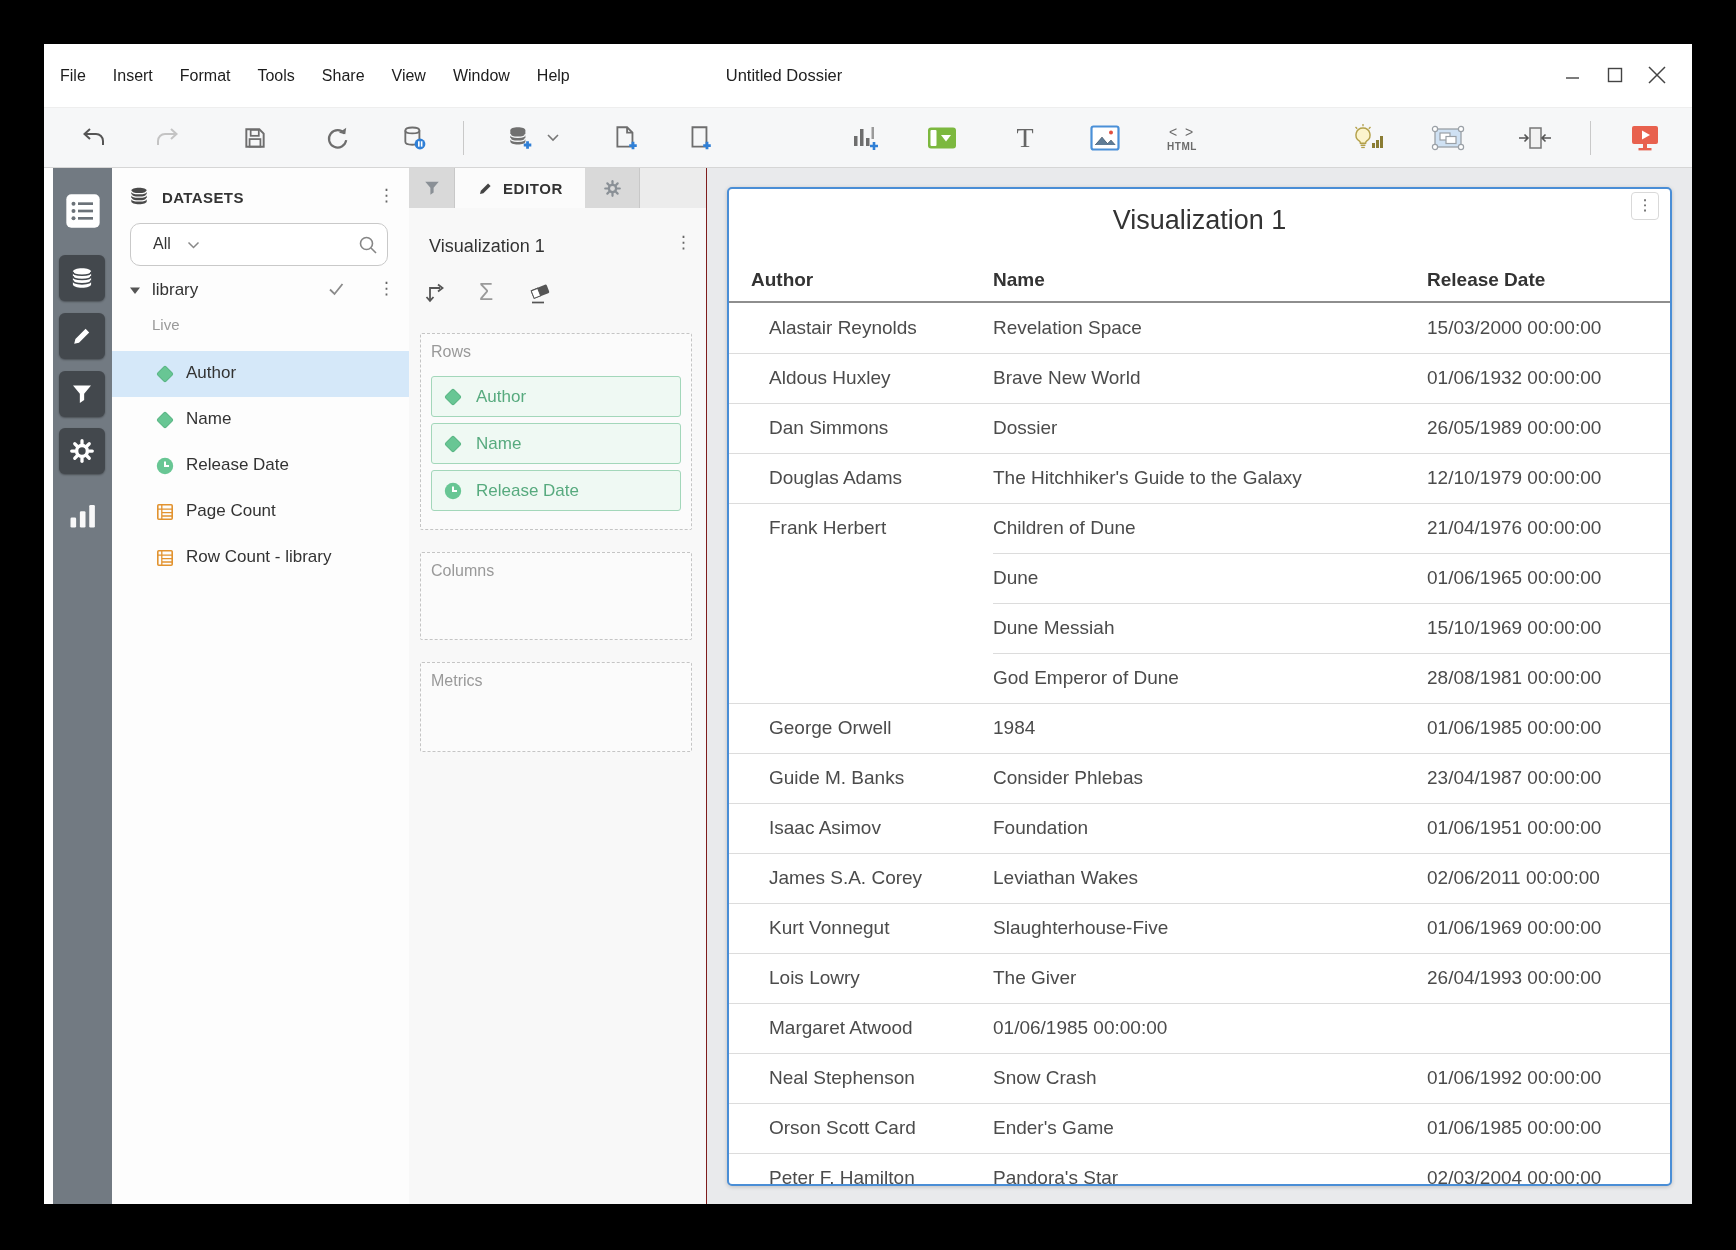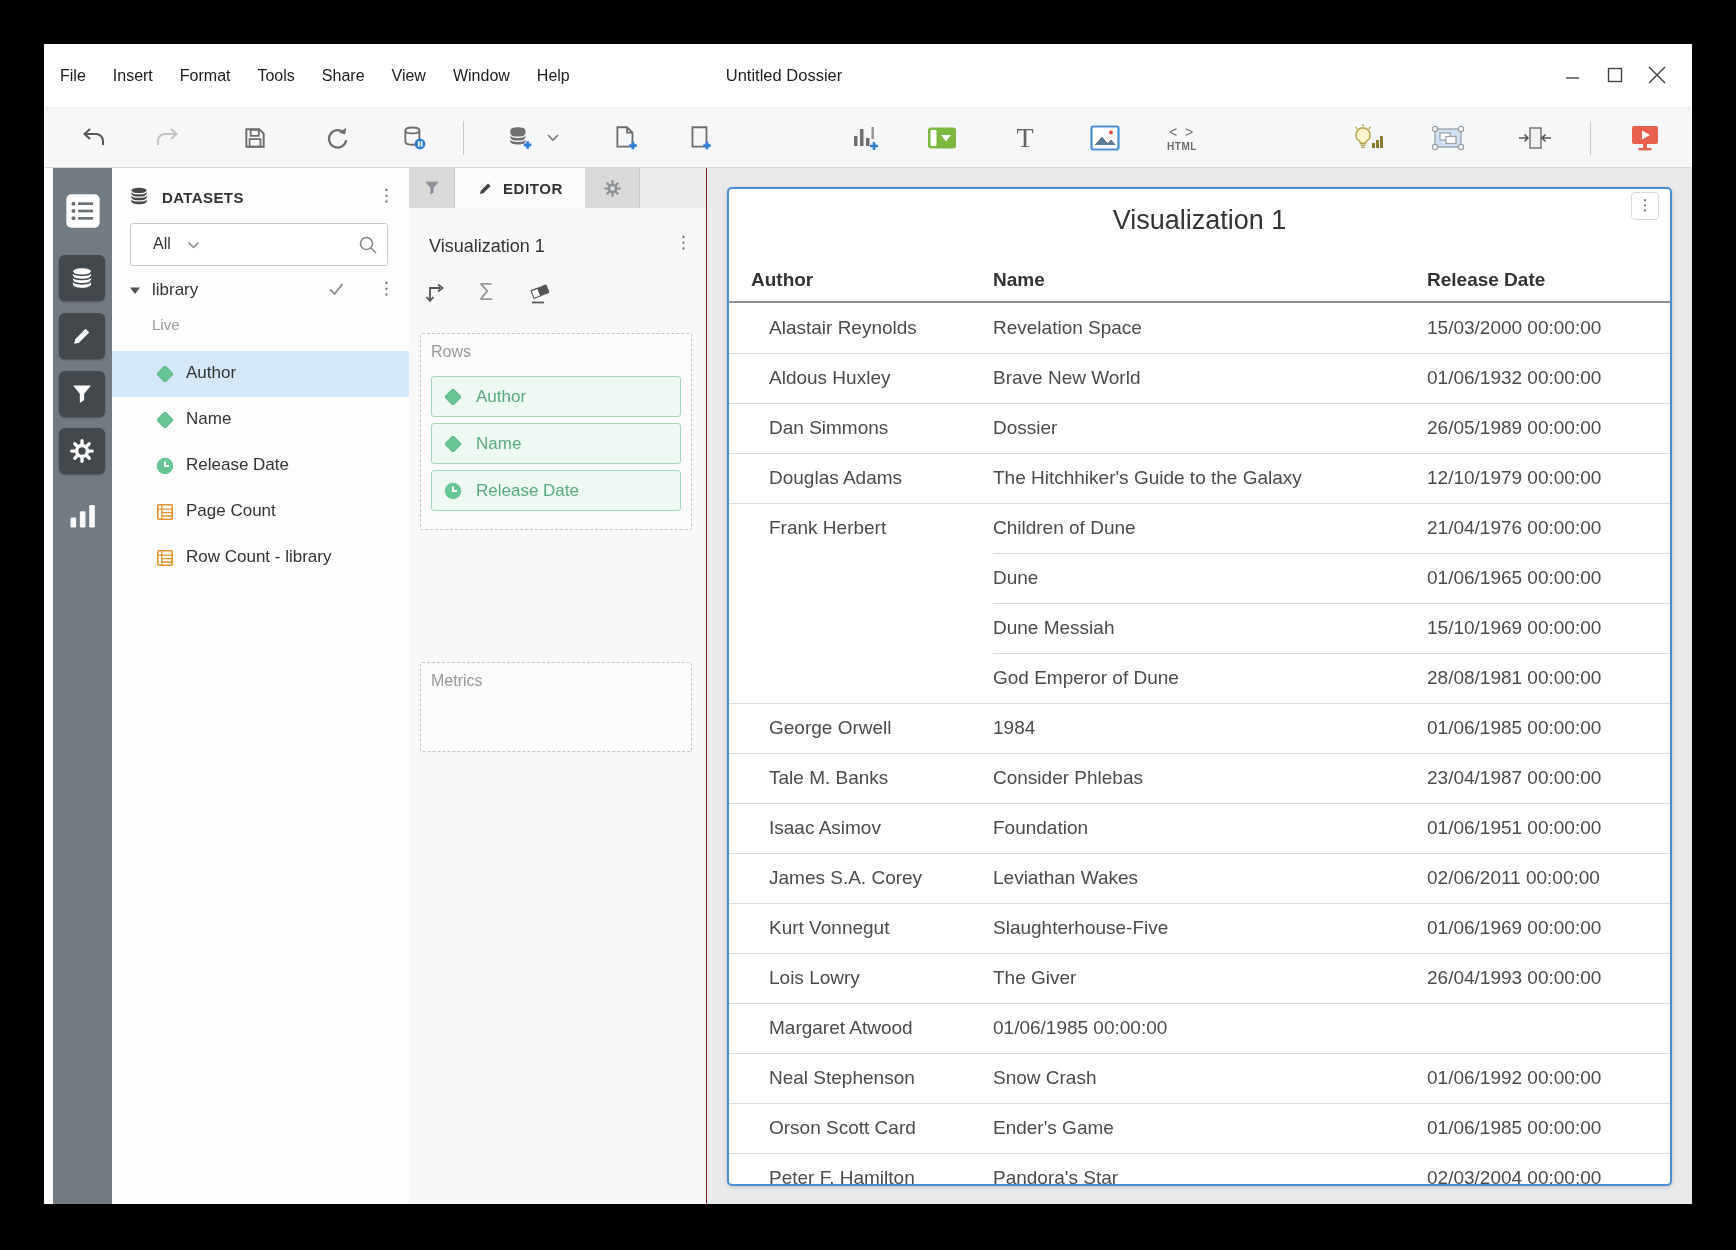--- a/index.html
+++ b/index.html
@@ -38,21 +38,21 @@
   .sb-box{position:absolute;left:6px;width:46px;height:46px;background:#43484d;border-radius:6px;
           display:flex;align-items:center;justify-content:center;box-shadow:0 1px 2px rgba(0,0,0,.35)}
   .sb-plain{position:absolute;display:flex;align-items:center;justify-content:center}
 
   
   .ds-panel{position:absolute;left:68px;top:0;width:356px;height:100%;background:#fdfdfd;
             border-right:6px solid #0369a1;box-sizing:border-box}
   .ds-title{position:absolute;left:50px;top:21px;font-size:15px;font-weight:bold;color:#333;letter-spacing:.4px}
   .kebab{color:#666;font-size:17px;line-height:1;cursor:default}
   .search{position:absolute;left:18px;top:55px;width:258px;height:43px;border:1px solid #c9c9c9;
-          border-radius:3px;background:#fff;box-sizing:border-box}
+          border-radius:10px;background:#fff;box-sizing:border-box}
   .search .val{position:absolute;left:22px;top:11px;font-size:16px;color:#333}
   .lib-label{position:absolute;left:40px;top:112px;font-size:17px;color:#333}
   .live-label{position:absolute;left:40px;top:148px;font-size:15px;color:#9a9a9a}
   .ds-items{position:absolute;left:0;top:183px;right:0}
   .ds-item{position:relative;height:46px}
   .ds-item.sel{background:#d5e8f9}
   .ds-item .ic{position:absolute;left:43px;top:13px}
   .ds-item .lb{position:absolute;left:74px;top:12px;font-size:17px;color:#333;white-space:nowrap}
 
   
@@ -469,20 +469,23 @@
               <span>
                 <svg width="20" height="20" viewBox="0 0 20 20">
                   <circle cx="10" cy="10" r="8.2" fill="#68c694"></circle>
                   <path d="M10 5.4 V10 H14" fill="none" stroke="#fff" stroke-width="2"></path>
                 </svg>
               </span>
               <span>Release Date</span>
             </div>
           </div>
       </div>
+      <div class="zone" style="top:384px;height:88px">
+        <div class="zlabel">Columns</div>
+      </div>
       <div class="zone" style="top:494px;height:90px">
         <div class="zlabel">Metrics</div>
       </div>
     </div>
 
     <div class="canvas">
       <div class="viz">
         <div class="viz-kebab">⋮</div>
         <div class="viz-title">Visualization 1</div>
         <div class="vh" style="left:22px">Author</div>
@@ -547,21 +550,21 @@
             </div>
             <div class="trow">
               <div class="rb"></div>
               <div class="ca">George Orwell</div>
               <div class="cn">1984</div>
               <div class="cd">01/06/1985 00:00:00</div>
               <div></div>
             </div>
             <div class="trow">
               <div class="rb"></div>
-              <div class="ca">Tale M. Banks</div>
+              <div class="ca">Guide M. Banks</div>
               <div class="cn">Consider Phlebas</div>
               <div class="cd">23/04/1987 00:00:00</div>
               <div></div>
             </div>
             <div class="trow">
               <div class="rb"></div>
               <div class="ca">Isaac Asimov</div>
               <div class="cn">Foundation</div>
               <div class="cd">01/06/1951 00:00:00</div>
               <div></div>

